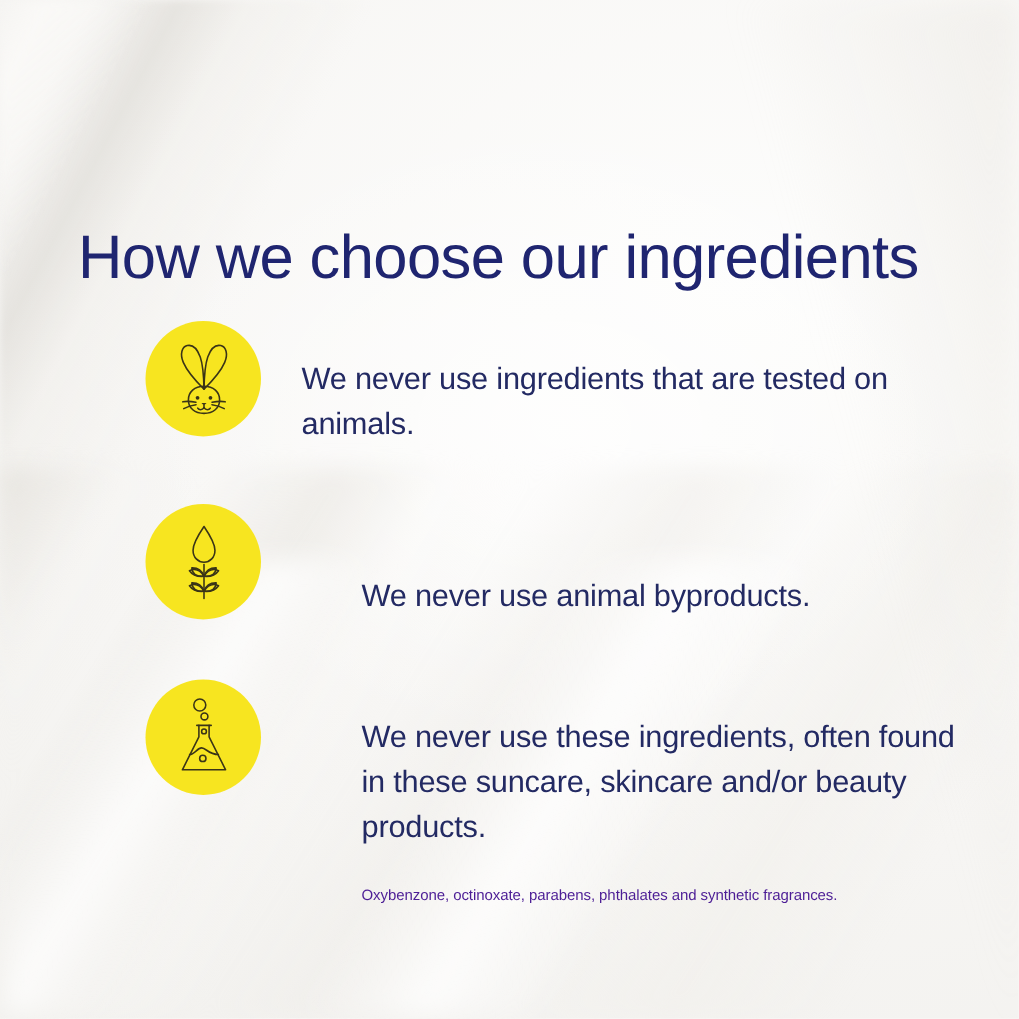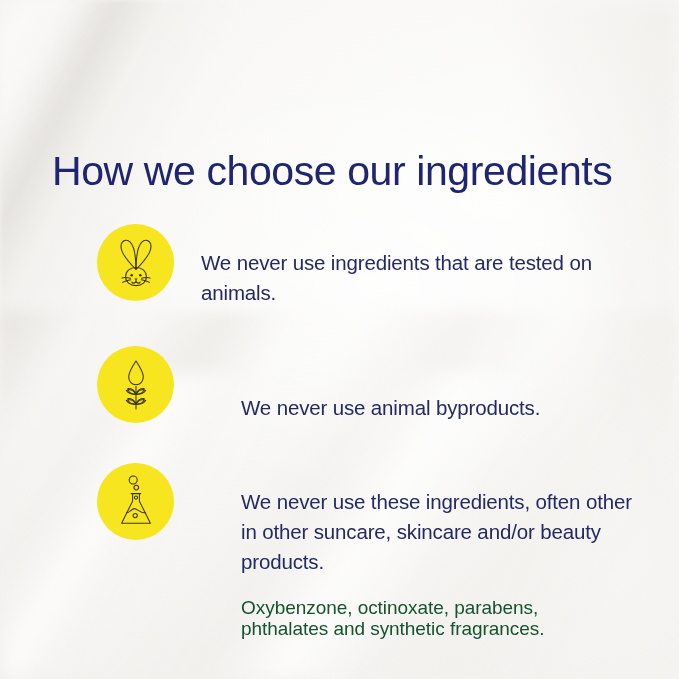--- a/index.html
+++ b/index.html
@@ -108,21 +108,21 @@
     line-height: 1.1;
     letter-spacing: -0.4px;
     color: #1f2570;
     font-weight: 400;
     white-space: nowrap;
   }
 
   .features {
     position: absolute;
     left: 97px;
-    top: 224px;
+    top: 214px;
     width: 540px;
   }
 
   .feature {
     position: relative;
     display: flex;
     align-items: flex-start;
   }
   .feature + .feature { margin-top: 19px; gap: 40px; }
 
@@ -148,22 +148,22 @@
     color: #232a63;
     font-size: 20.5px;
     line-height: 30px;
     letter-spacing: -0.15px;
     max-width: 402px;
   }
   .feature.wide .feature-text { max-width: 410px; }
 
   .feature-note {
     margin-top: 11px;
-    color: #14532d;
-    font-size: 19px;
+    color: #4c1d95;
+    font-size: 10px;
     line-height: 21px;
     letter-spacing: -0.05px;
     max-width: 360px;
   }
 
   
   .feature.f1 { margin-top: 0; }
   .feature.f2 { margin-top: 18px; }
   .feature.f2 .feature-body { padding-top: 26px; }
   .feature.f3 { margin-top: 20px; }
@@ -261,20 +261,20 @@
 
               <circle cx="19" cy="22.6" r="1.6"></circle>
 
               <path d="M9.4 38.0 C 12.6 38.0 14.6 33.6 17.4 33.6 C 20.4 33.6 22.0 38.0 28.6 38.0"></path>
 
               <circle cx="18.2" cy="40.6" r="2.1"></circle>
             </svg>
           </span>
         </div>
         <div class="feature-body">
-          <p class="feature-text">We never use these ingredients, often other in other suncare, skincare and/or beauty products.</p>
+          <p class="feature-text">We never use these ingredients, often found in these suncare, skincare and/or beauty products.</p>
           <p class="feature-note">Oxybenzone, octinoxate, parabens, phthalates and synthetic fragrances.</p>
         </div>
       </div>
 
     </div>
   </div>
 </div>
 
 </body></html>

